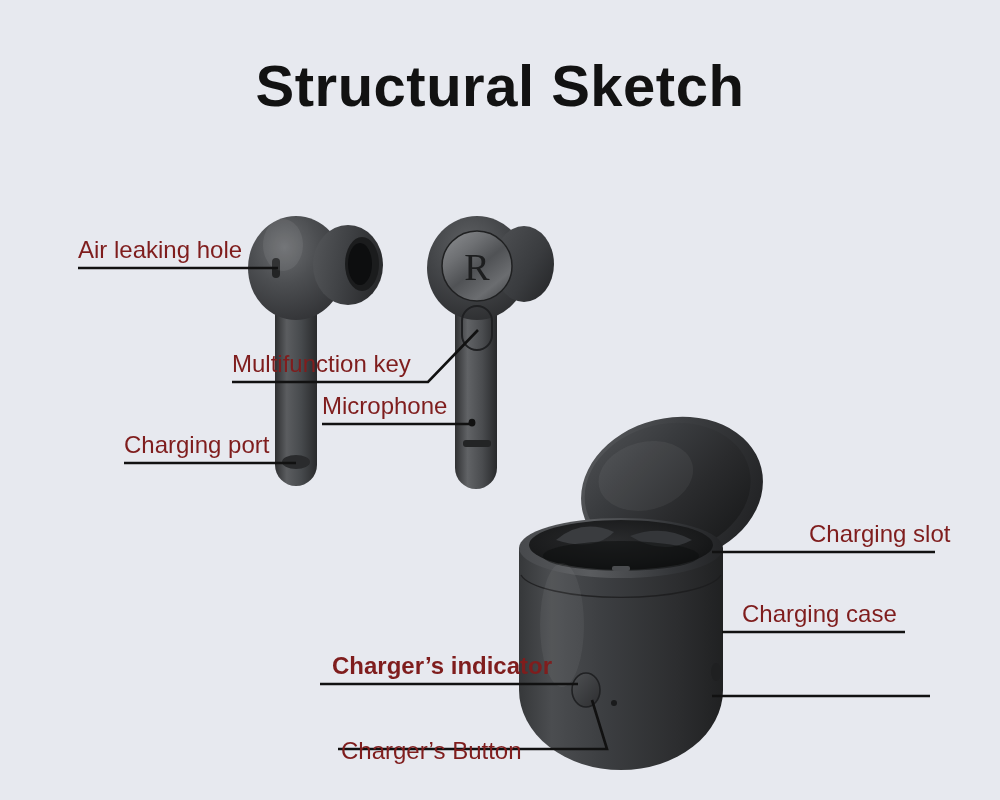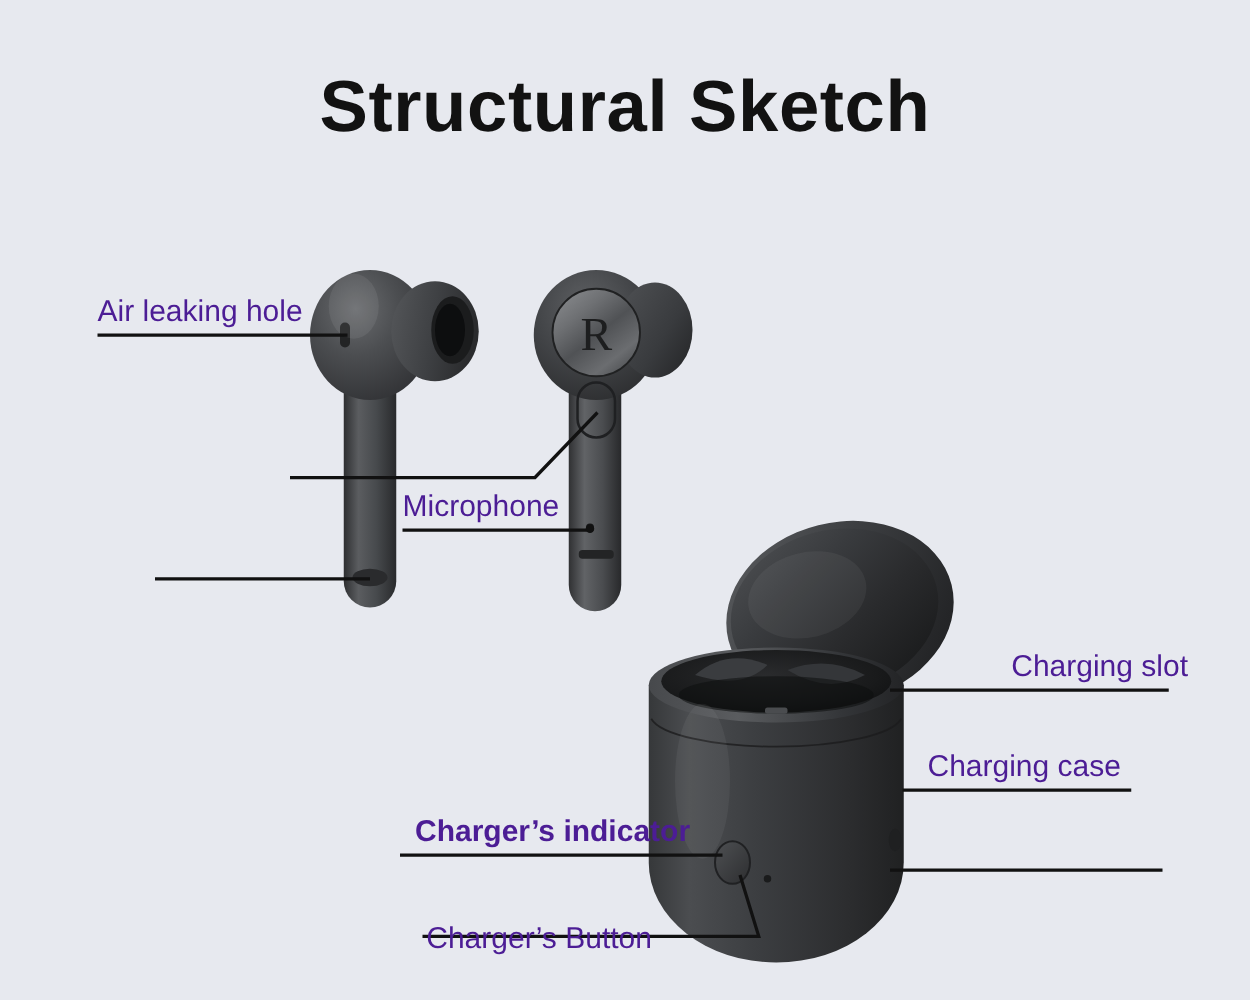--- a/index.html
+++ b/index.html
@@ -28,21 +28,21 @@
     text-align: center;
     font-size: 58px;
     font-weight: bold;
     color: #121212;
     letter-spacing: 0.5px;
     font-family: "Liberation Sans", sans-serif;
   }
   .callout {
     position: absolute;
     font-size: 24px;
-    color: #4c1d95;
+    color: #7f1d1d;
     white-space: nowrap;
     font-family: "Liberation Sans", sans-serif;
   }
   svg.art {
     position: absolute;
     left: 0;
     top: 0;
     width: 1000px;
     height: 800px;
   }
@@ -220,23 +220,25 @@
       <line x1="320" y1="684" x2="578" y2="684"></line>
       <polyline points="338,749 607,749 592,700"></polyline>
     </g>
     <g fill="#111111">
       <circle cx="472" cy="423" r="3.4"></circle>
     </g>
   </svg>
 
   <div class="callout" style="left:78px;  top:236px;">Air leaking hole</div>
 
+  <div class="callout" style="left:232px; top:350px;">Multifunction key</div>
 
   <div class="callout" style="left:322px; top:392px;text-align:center;">Microphone</div>
 
+  <div class="callout" style="left:124px; top:431px;">Charging port</div>
 
   <div class="callout" style="left:762px; top:520px;margin-left:47px;">Charging slot</div>
 
   <div class="callout" style="left:742px; top:600px;">Charging case</div>
 
 
   <div class="callout" style="left:332px; top:652px;font-weight:bold;">Charger’s indicator</div>
 
   <div class="callout" style="left:341px; top:717px;margin-top:20px;">Charger’s Button</div>
 

